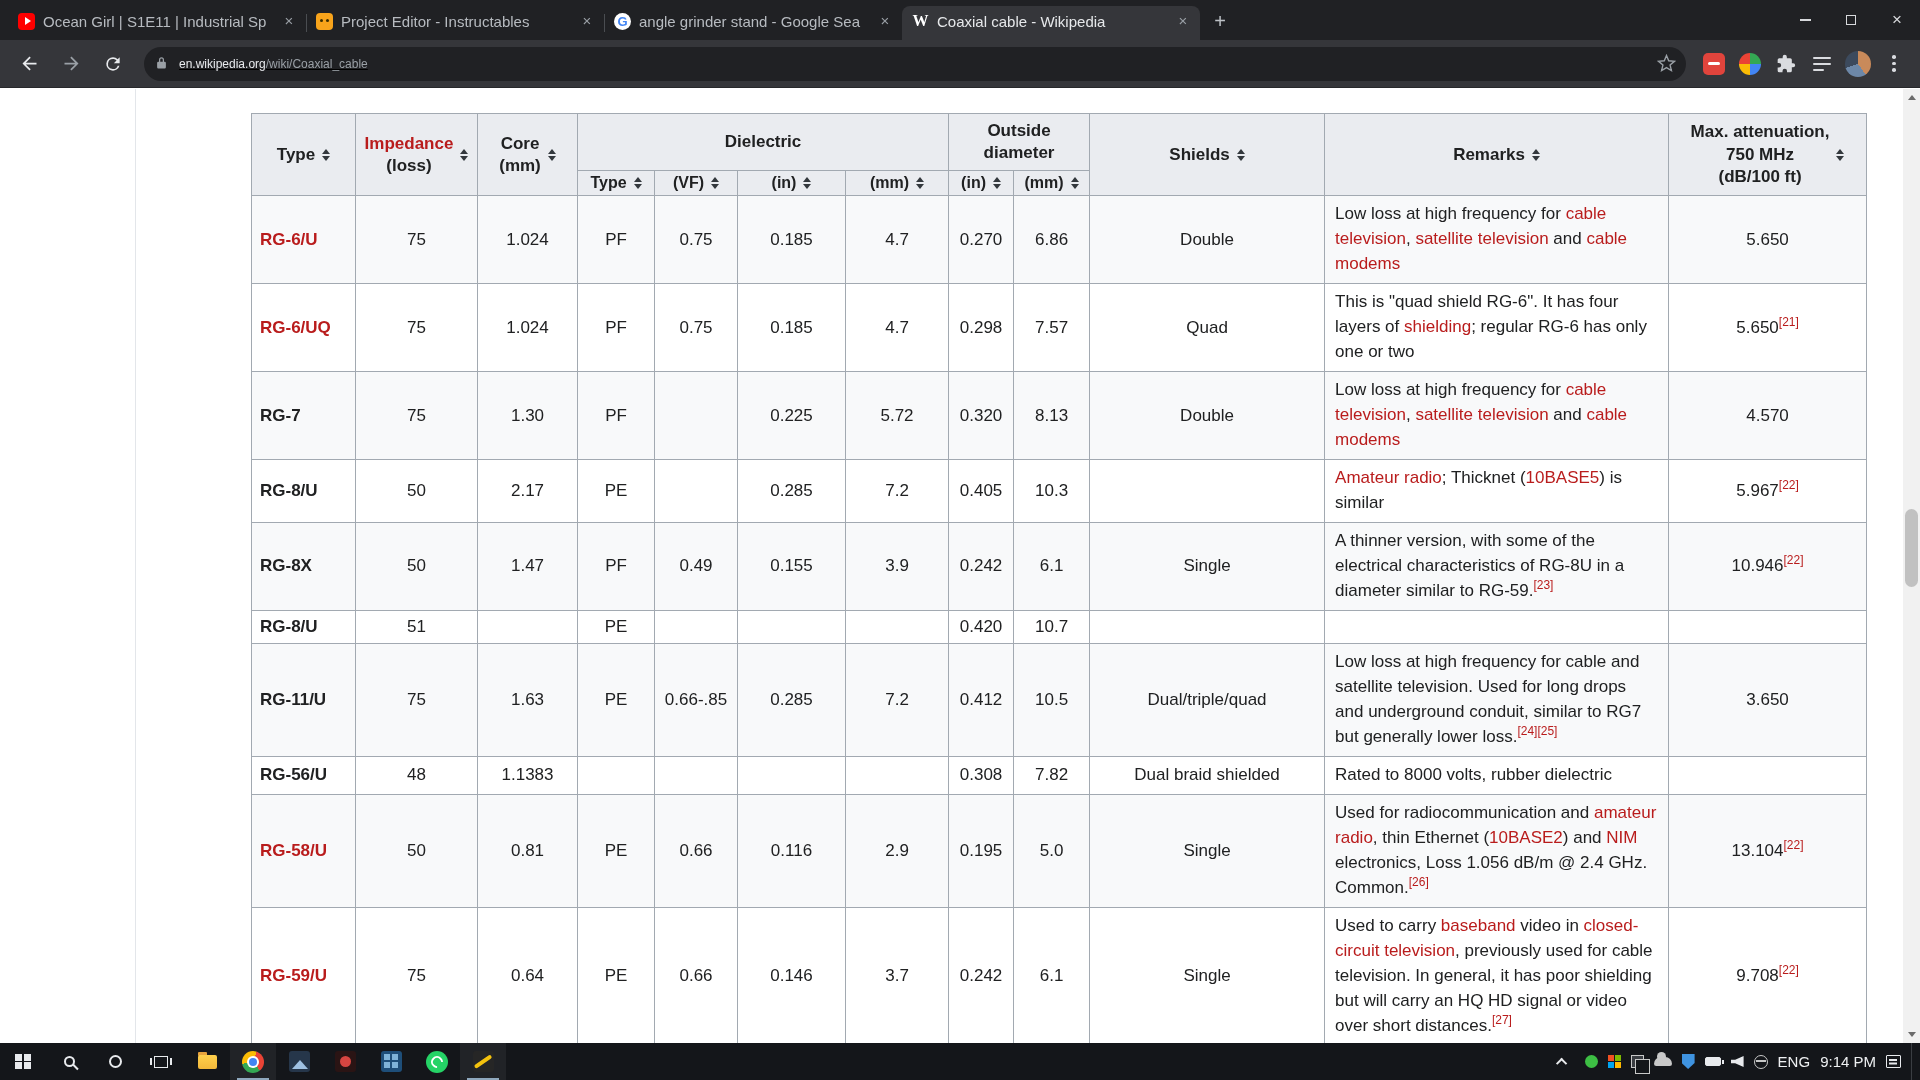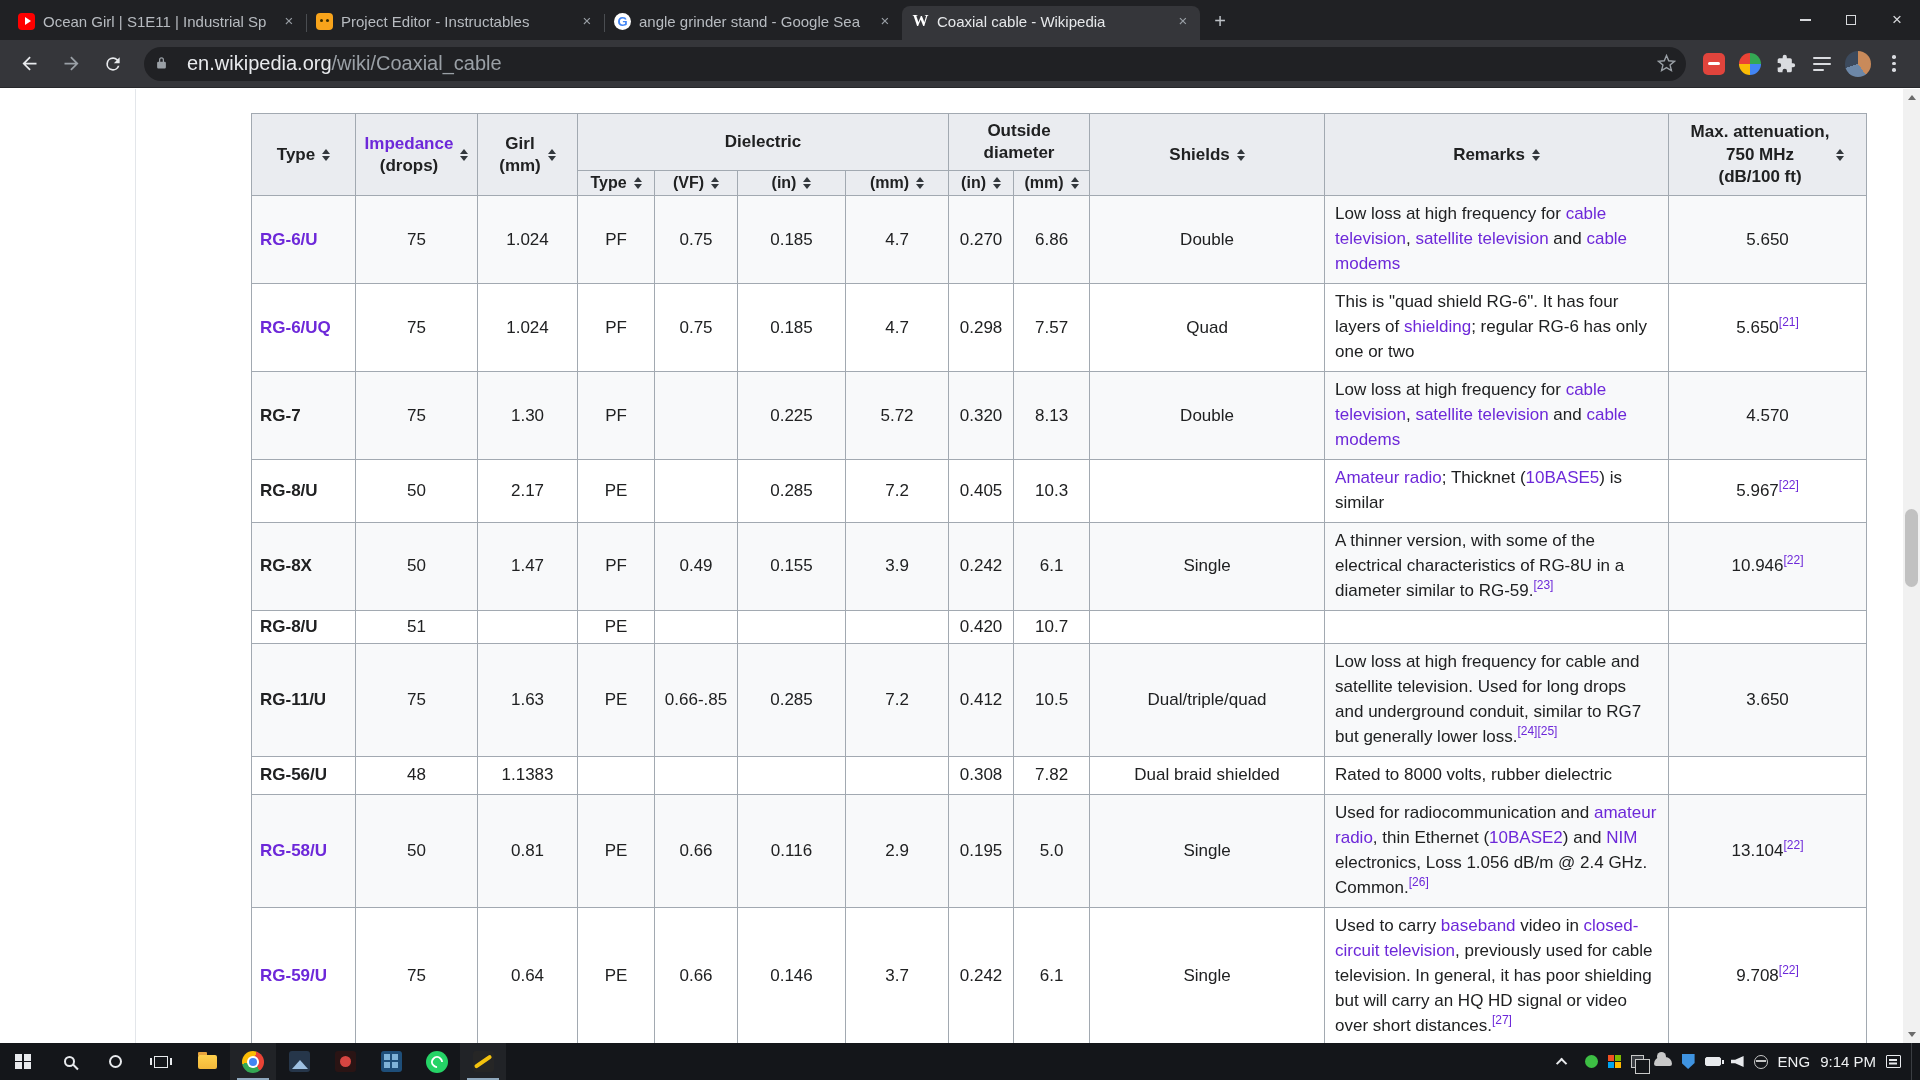--- a/index.html
+++ b/index.html
@@ -37,21 +37,21 @@
   .wc-min { width:11px; height:1.5px; background:#d7d9dc; }
   .wc-max { width:10px; height:10px; border:1.5px solid #d7d9dc; }
   .wc-x { color:#d7d9dc; font-size:17px; }
 
   
   .toolbar { position:absolute; top:40px; left:0; right:0; height:48px; background:#35363a;
     display:flex; align-items:center; padding:0 10px; gap:4px; border-bottom:1px solid #27282b; }
   .navbtn { width:38px; height:38px; border-radius:50%; display:flex; align-items:center; justify-content:center; flex:none; }
   .omnibox { flex:1; height:34px; background:#202124; border-radius:17px; margin:0 8px;
     display:flex; align-items:center; padding:0 10px; min-width:0; }
-  .urltext { flex:1; font-size:20px; margin-left:18px; white-space:nowrap; overflow:hidden; }
+  .urltext { flex:1; font-size:12px; margin-left:10px; white-space:nowrap; overflow:hidden;text-decoration:underline; }
   .urldomain { color:#e8eaed; }
   .urlpath { color:#9aa0a6; }
   .extbtn { width:32px; height:32px; display:flex; align-items:center; justify-content:center; flex:none; }
   .ext-red { width:22px; height:22px; background:#e1443c; border-radius:5px; position:relative; }
   .ext-red::after { content:""; position:absolute; left:5px; top:9px; width:12px; height:3px;
     background:#fff; border-radius:2px; }
   .ext-color { width:22px; height:22px; border-radius:50%;
     background:conic-gradient(#34a853 0 25%, #4285f4 0 50%, #fbbc05 0 75%, #ea4335 0); }
   .listicon { width:18px; height:14px; display:flex; flex-direction:column; justify-content:space-between; }
   .listicon i { display:block; height:2px; background:#dadce0; border-radius:1px; }
@@ -69,21 +69,21 @@
   table.wikitable { border-collapse:collapse; table-layout:fixed; width:1616px;
     font-size:17px; color:#202122; }
   .wikitable th, .wikitable td { border:1px solid #a2a9b1; padding:6px 8px; vertical-align:middle; }
   .wikitable thead th { background:#eaecf0; font-weight:bold; text-align:center; }
   .wikitable tr.subhead th { padding:3px 4px; font-size:16px; }
   .wikitable td { background:#fff; }
   .wikitable tr.stripe td { background:#f8f9fa; }
   td.num { text-align:center; }
   td.typecell { text-align:left; font-weight:bold; }
   td.remarks { text-align:left; line-height:1.47; padding:6px 10px; }
-  .wlink { color:#6d28d9; text-decoration:none; cursor:pointer; }
+  .wlink { color:#b91c1c; text-decoration:none; cursor:pointer; }
   .wlink.hb { font-weight:bold; }
   sup { font-size:12px; line-height:0; }
   .hflex { display:flex; align-items:center; justify-content:center; gap:7px; }
   .hlines { display:flex; flex-direction:column; line-height:1.3; }
   .sort { display:inline-flex; flex-direction:column; align-items:center; gap:2px; flex:none; }
   .sort .tu { width:0; height:0; border-left:4.5px solid transparent; border-right:4.5px solid transparent;
     border-bottom:5.5px solid #33383d; }
   .sort .tdn { width:0; height:0; border-left:4.5px solid transparent; border-right:4.5px solid transparent;
     border-top:5.5px solid #33383d; }
 
@@ -289,32 +289,32 @@
               <span class="sort">
                     <i class="tu"></i>
                     <i class="tdn"></i>
                   </span>
                 </div>
             </th>
             <th rowspan="2">
               <div class="hflex">
                   <span class="hlines">
                 <a class="wlink hb">Impedance</a>
-                <span>(drops)</span>
+                <span>(loss)</span>
                   </span>
               <span class="sort">
                     <i class="tu"></i>
                     <i class="tdn"></i>
                   </span>
                 </div>
             </th>
             <th rowspan="2">
               <div class="hflex">
                   <span class="hlines">
-                <span>Girl</span>
+                <span>Core</span>
                 <span>(mm)</span>
                   </span>
               <span class="sort">
                     <i class="tu"></i>
                     <i class="tdn"></i>
                   </span>
                 </div>
             </th>
             <th colspan="4">
               <span>Dielectric</span>

